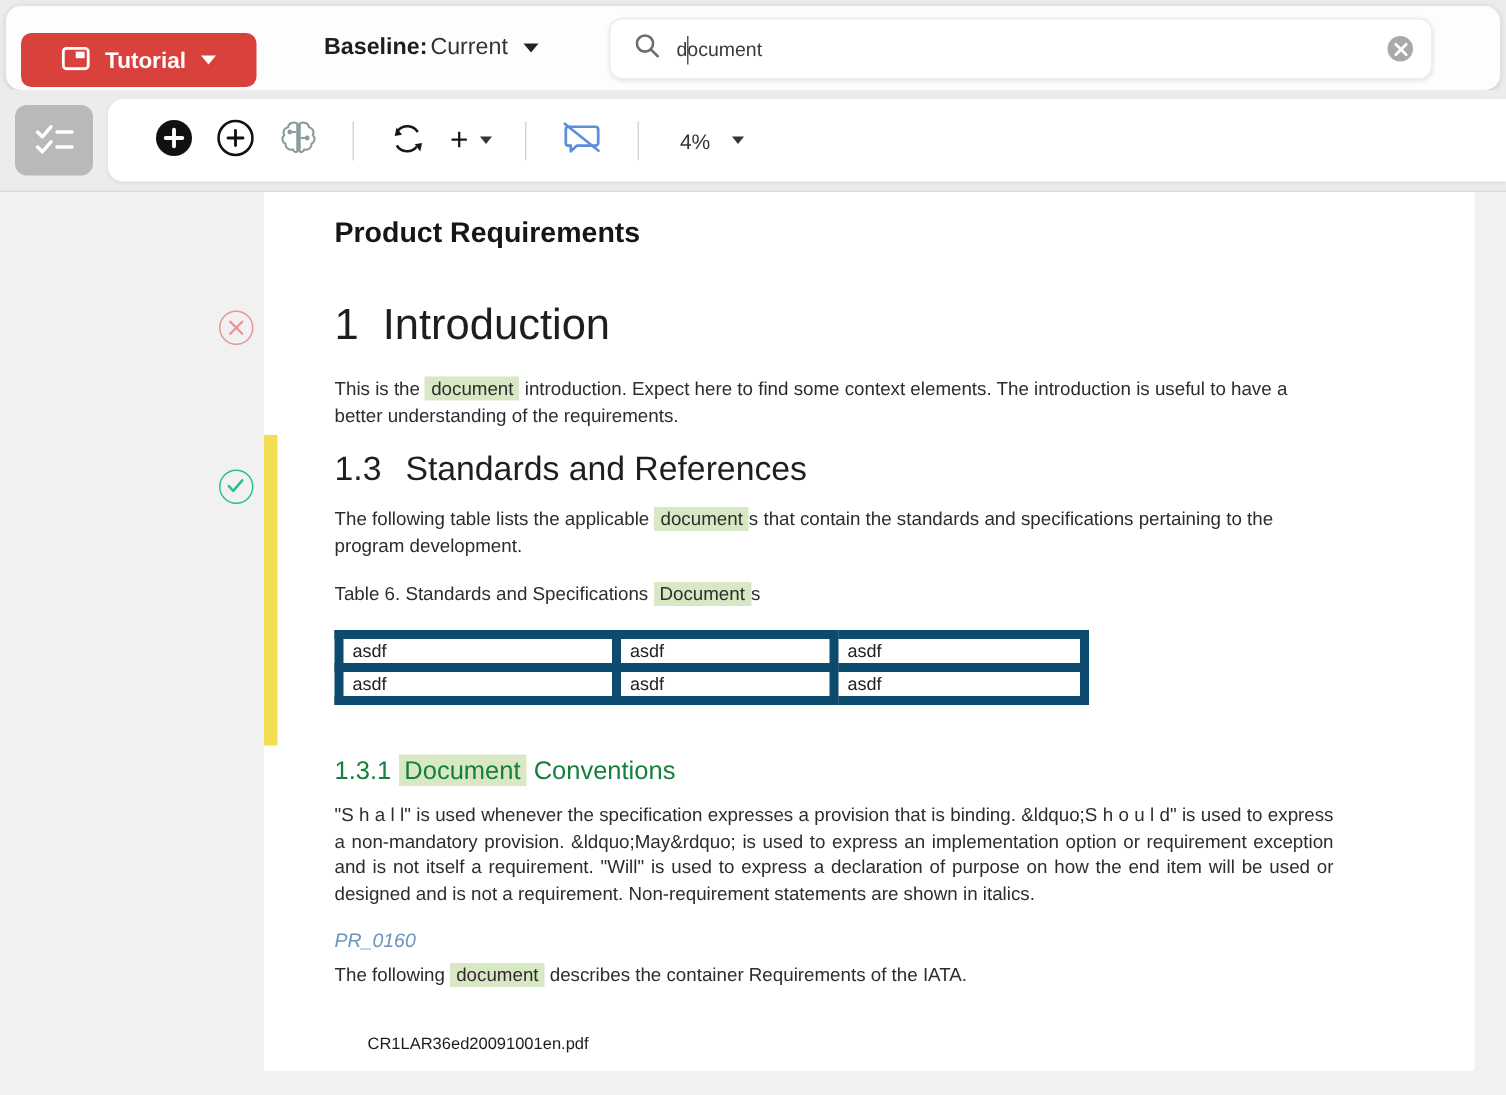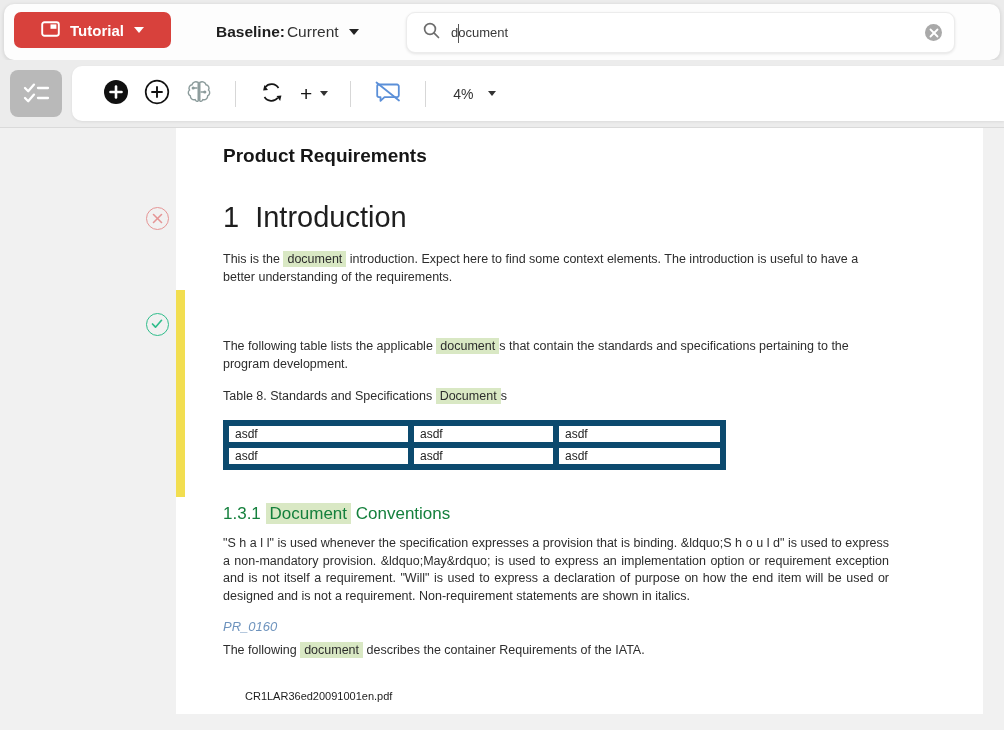--- a/index.html
+++ b/index.html
@@ -3,21 +3,21 @@
 <meta charset="utf-8">
 <style>
   * { margin:0; padding:0; box-sizing:border-box; }
   html,body { width:1004px; height:730px; overflow:hidden;
     font-family:"Liberation Sans", sans-serif; background:#ececec; }
 
   
   .topbar { position:absolute; left:4px; top:4px; width:996px; height:56px;
     background:#fdfdfd; border-radius:10px; box-shadow:0 1px 4px rgba(0,0,0,.14);
     display:flex; align-items:center; }
-  .btn-tutorial { position:absolute; left:10px; top:8px; height:36px; width:157px;
+  .btn-tutorial { position:absolute; left:10px; top:18px; height:36px; width:157px;
     background:#d8413c; border:none; border-radius:7px; color:#fff;
     display:flex; align-items:center; justify-content:center; gap:10px; cursor:pointer; }
   .btn-tutorial .lbl { font-size:15px; font-weight:bold; color:#fff; }
   .caret { width:0; height:0; border-left:5px solid transparent; border-right:5px solid transparent;
     border-top:6px solid #fff; display:inline-block; }
   .caret.dark { border-top-color:#222; }
   .baseline { position:absolute; left:212px; top:0; height:56px; display:flex;
     align-items:center; gap:2px; cursor:pointer; }
   .baseline .b-label { font-size:15.5px; font-weight:bold; color:#1e1e1e; }
   .baseline .b-value { font-size:15.5px; color:#333; }
@@ -219,24 +219,27 @@
 
   <div class="page">
     <div class="doc-title">Product Requirements</div>
 
     <div class="h1">
       <span>1</span><span class="num-gap"></span><span>Introduction</span>
     </div>
 
     <p class="para p-intro"><span>This is the </span><span class="hl">document</span><span> introduction. Expect here to find some context elements. The introduction is useful to have a better understanding of the requirements.</span></p>
 
+    <div class="h2">
+      <span>1.3</span><span class="num-gap"></span><span>Standards and References</span>
+    </div>
 
     <p class="para p-standards"><span>The following table lists the applicable </span><span class="hl">document</span><span>s that contain the standards and specifications pertaining to the program development.</span></p>
 
-    <p class="para t-caption"><span>Table 8. Standards and Specifications </span><span class="hl">Document</span><span>s</span></p>
+    <p class="para t-caption"><span>Table 6. Standards and Specifications </span><span class="hl">Document</span><span>s</span></p>
 
     <table class="doc-table">
       <tbody>
           <tr>
             <td>asdf</td>
             <td>asdf</td>
             <td>asdf</td>
           </tr>
           <tr>
             <td>asdf</td>

